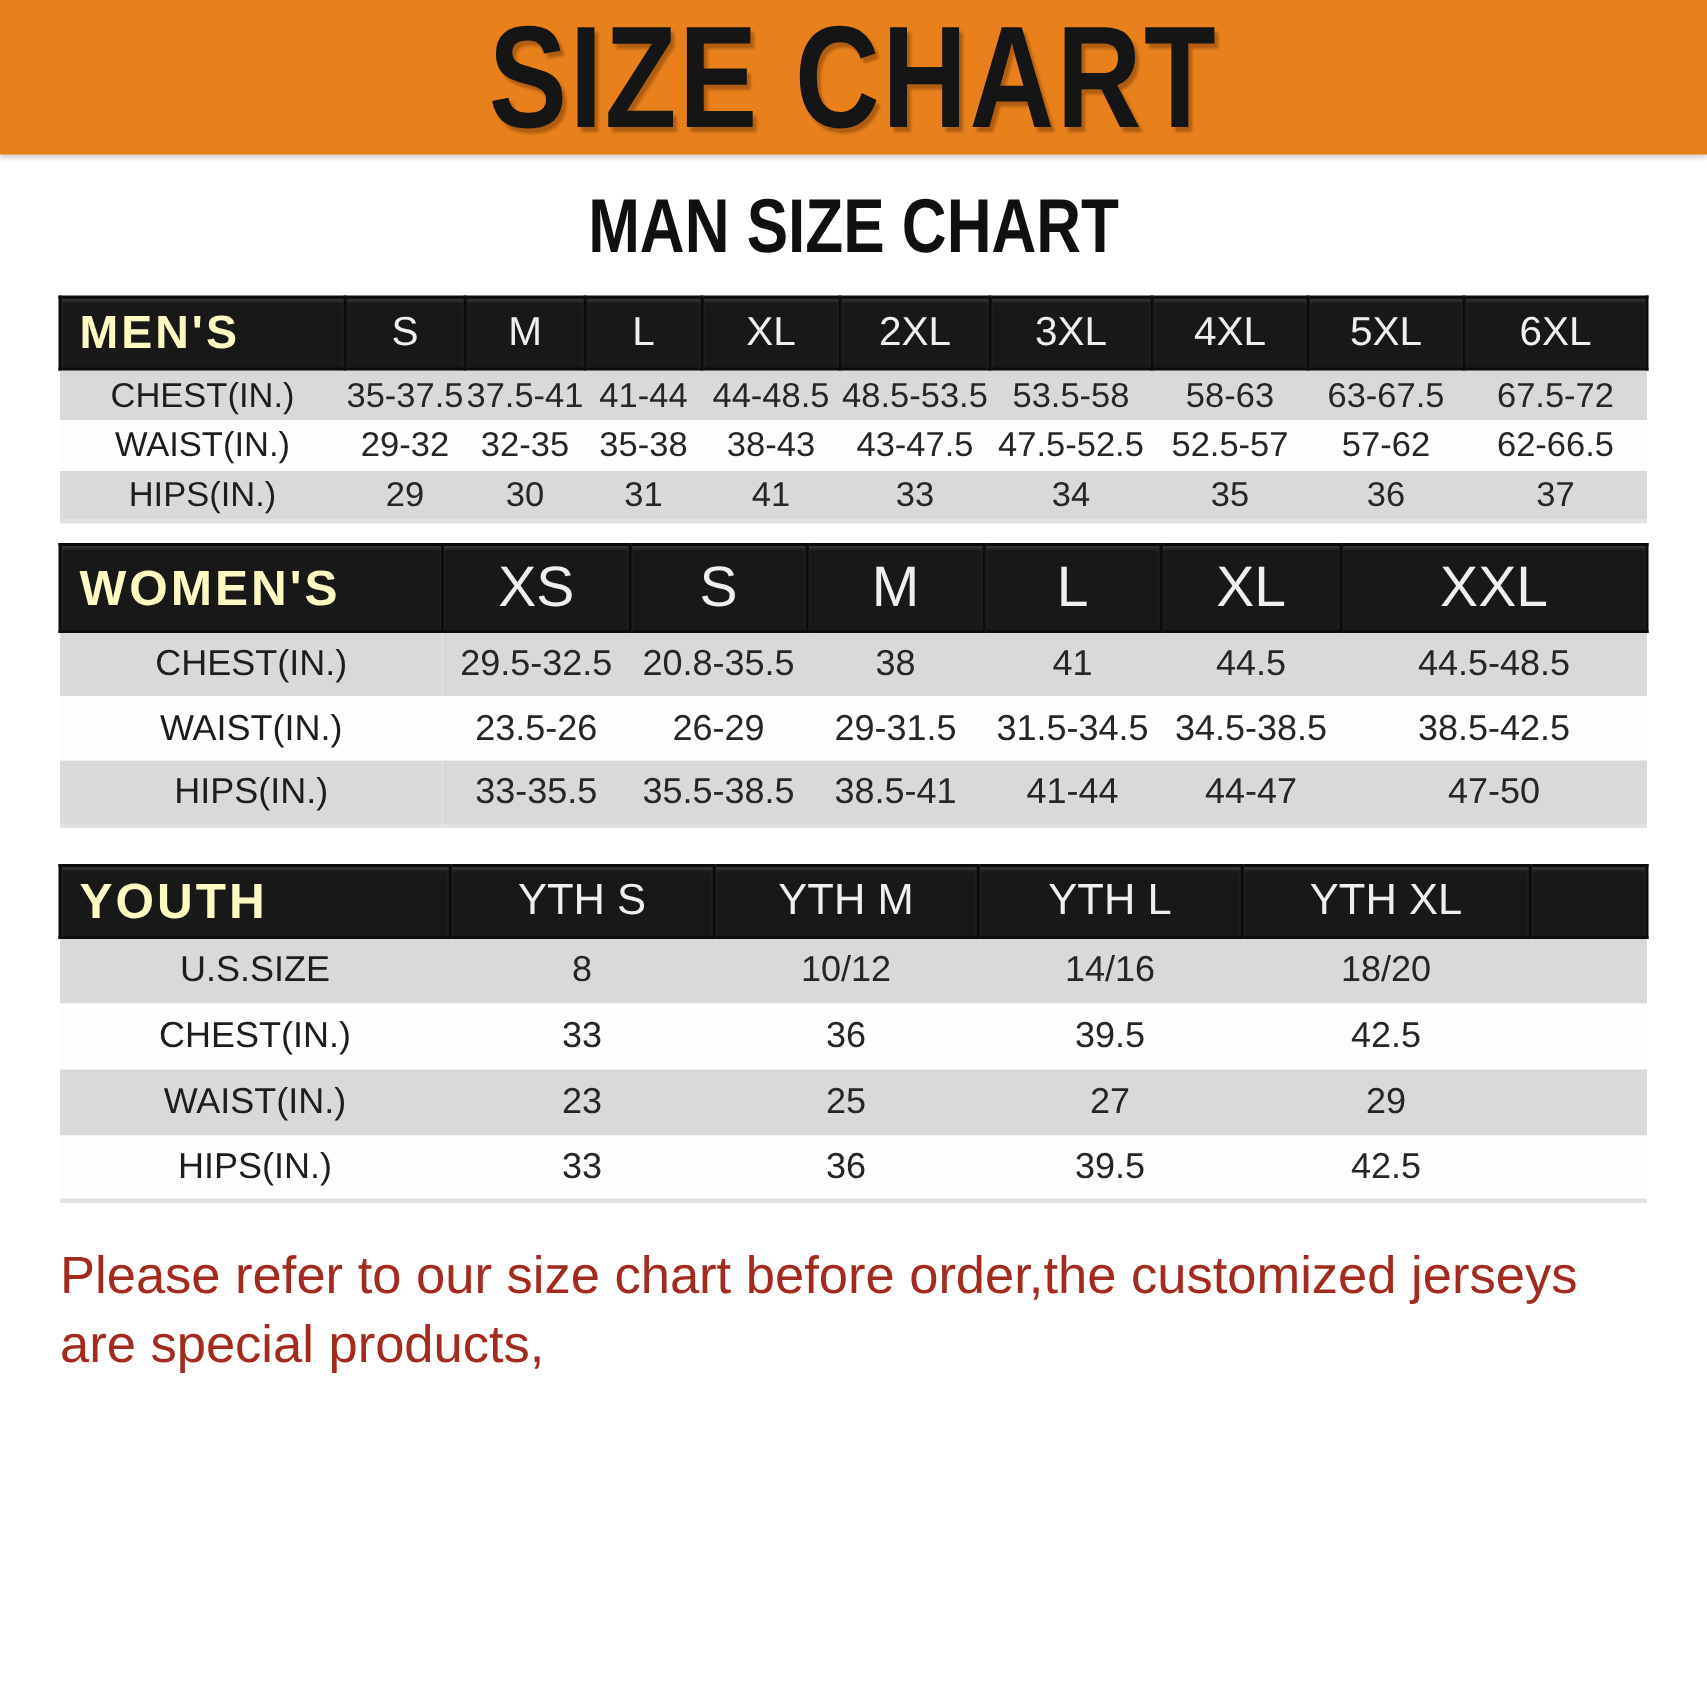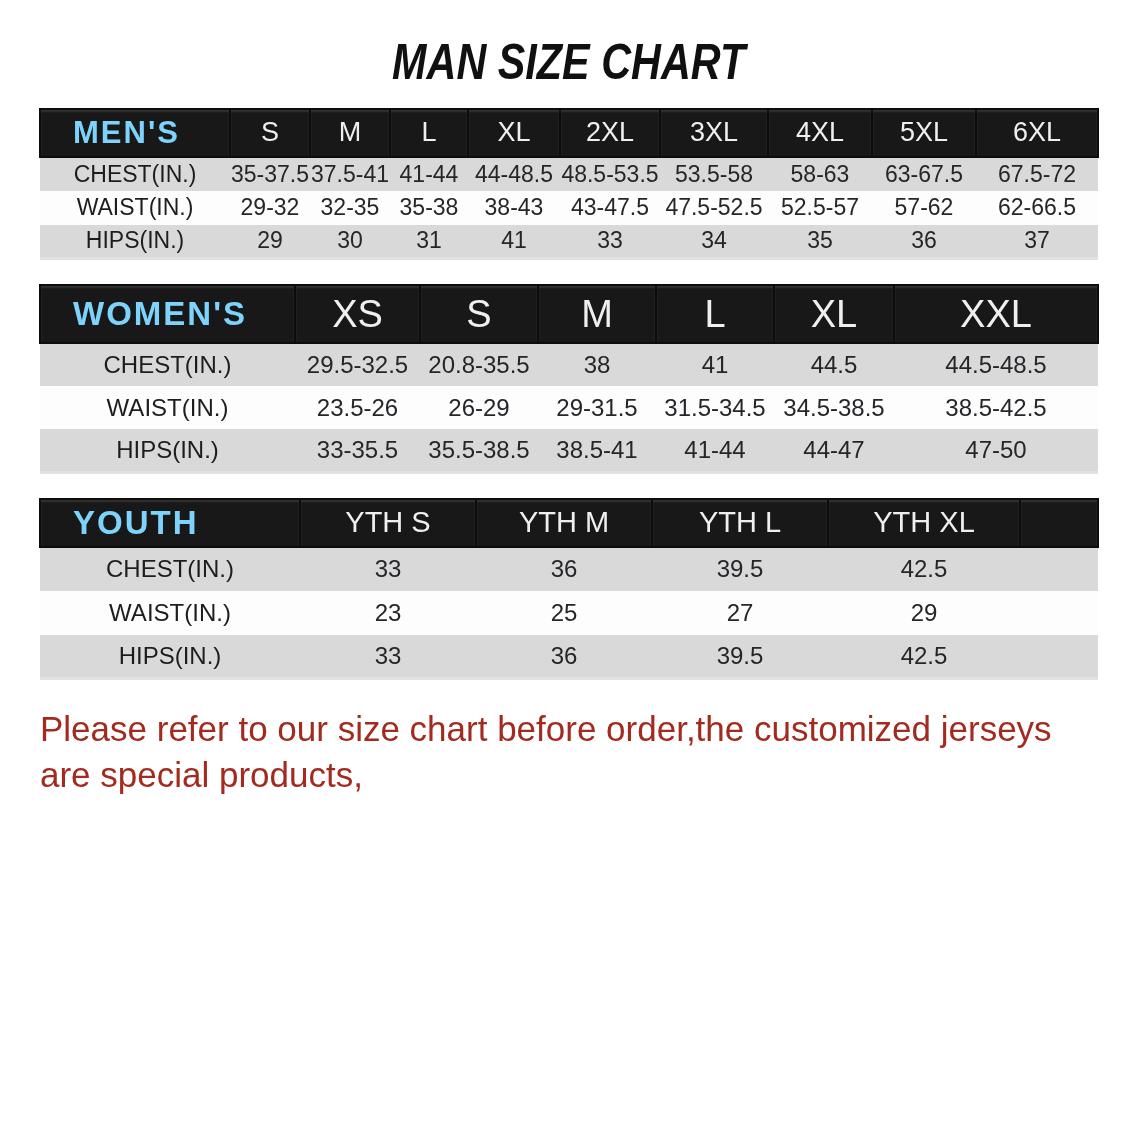--- a/index.html
+++ b/index.html
@@ -25,43 +25,43 @@
     text-shadow:3px 3px 2px rgba(70,25,0,0.35);
   }
 
   
   .heading { text-align:center; }
   .heading .cond {
     display:inline-block; white-space:nowrap; line-height:1.1;
     font-size:47px; font-weight:700; color:#101010;
     transform:scale(0.88,1.08);
   }
-  .h-man   { margin-top:36px;font-style:italic; }
+  .h-man   { margin-top:22px; }
   .h-women { margin-top:36px; }
   .h-youth { margin-top:50px; }
 
   
   .size-table {
     width:1058px; margin-left:auto; margin-right:auto;
     border-collapse:collapse; table-layout:fixed;
     border-bottom:3px solid #e2e2e2;
   }
   .tbl-men   { margin-top:20px; }
-  .tbl-women { margin-top:24px; }
+  .tbl-women { margin-top:13px; }
   .tbl-youth { margin-top:24px; }
 
   .size-table thead th {
     background:var(--header-bg,#181818);
     color:#efefef; font-weight:400; text-align:center;
     border:2px solid #0c0c0c;
     box-shadow:inset 0 2px 2px rgba(255,255,255,0.12);
   }
   .size-table thead th.grp {
-    text-align:left; padding-left:32px;
-    color:#7dd3fc; font-weight:700; letter-spacing:2px;
+    text-align:left; padding-left:12px;
+    color:#fef9c3; font-weight:700; letter-spacing:2px;
   }
   .tbl-men   thead th { height:48px; font-size:27px; }
   .tbl-men   thead th.grp { font-size:31px; }
   .tbl-women thead th { height:58px; font-size:38px; }
   .tbl-women thead th.grp { font-size:33px; }
   .tbl-youth thead th { height:48px; font-size:29px; }
   .tbl-youth thead th.grp { font-size:33px; }
 
   .size-table tbody tr:nth-child(odd)  { background:var(--stripe,#d9d9d9); }
   .size-table tbody tr:nth-child(even) { background:#fdfdfd; }
@@ -80,20 +80,23 @@
     margin:26px 38px 0 40px;
     color:var(--disclaimer-fg,#a32a1f);
     font-size:35px; line-height:1.32;
   }
 </style>
 </head>
 <body>
 
 <div class="page">
 
+  <header class="banner">
+    <span class="banner-text">SIZE CHART</span>
+  </header>
 
   <h2 class="heading h-man">
     <span class="cond">MAN SIZE CHART</span>
   </h2>
 
   <table class="size-table tbl-men">
     <colgroup>
       <col style="width:190px">
         <col style="width:80px">
         <col style="width:80px">
@@ -227,20 +230,28 @@
         <th class="grp">YOUTH</th>
         <th>YTH S</th>
         <th>YTH M</th>
         <th>YTH L</th>
         <th>YTH XL</th>
         <th></th>
       </tr>
     </thead>
     <tbody>
       <tr>
+        <td class="row-label">U.S.SIZE</td>
+        <td>8</td>
+        <td>10/12</td>
+        <td>14/16</td>
+        <td>18/20</td>
+        <td></td>
+      </tr>
+      <tr>
         <td class="row-label">CHEST(IN.)</td>
         <td>33</td>
         <td>36</td>
         <td>39.5</td>
         <td>42.5</td>
         <td></td>
       </tr>
       <tr>
         <td class="row-label">WAIST(IN.)</td>
         <td>23</td>

